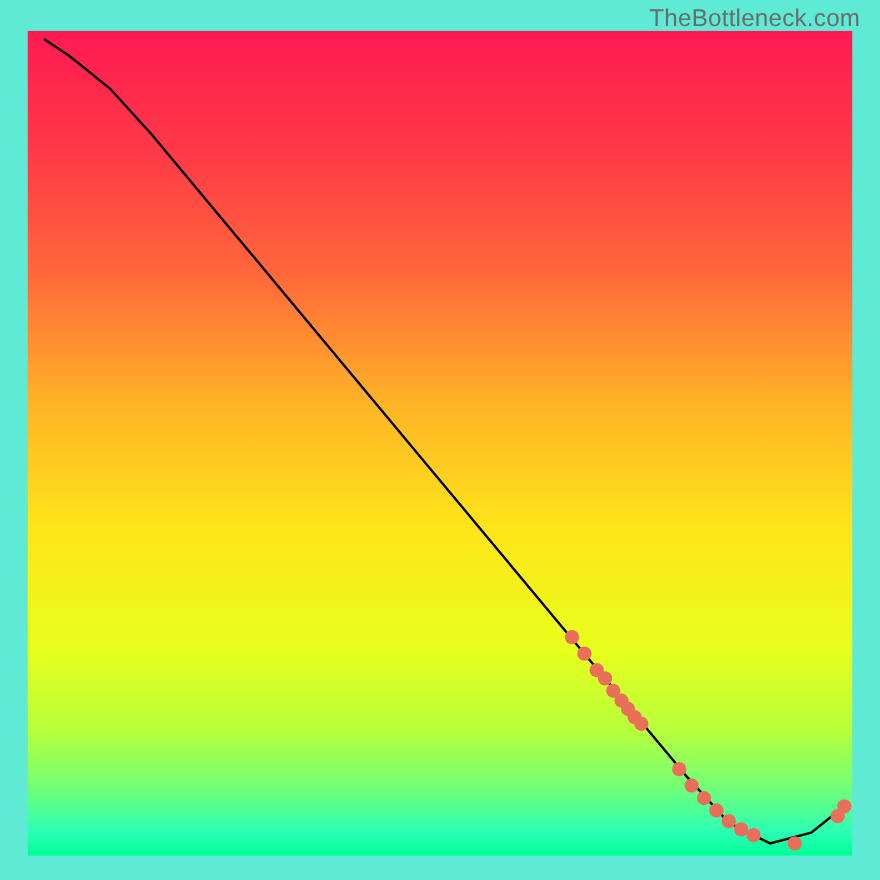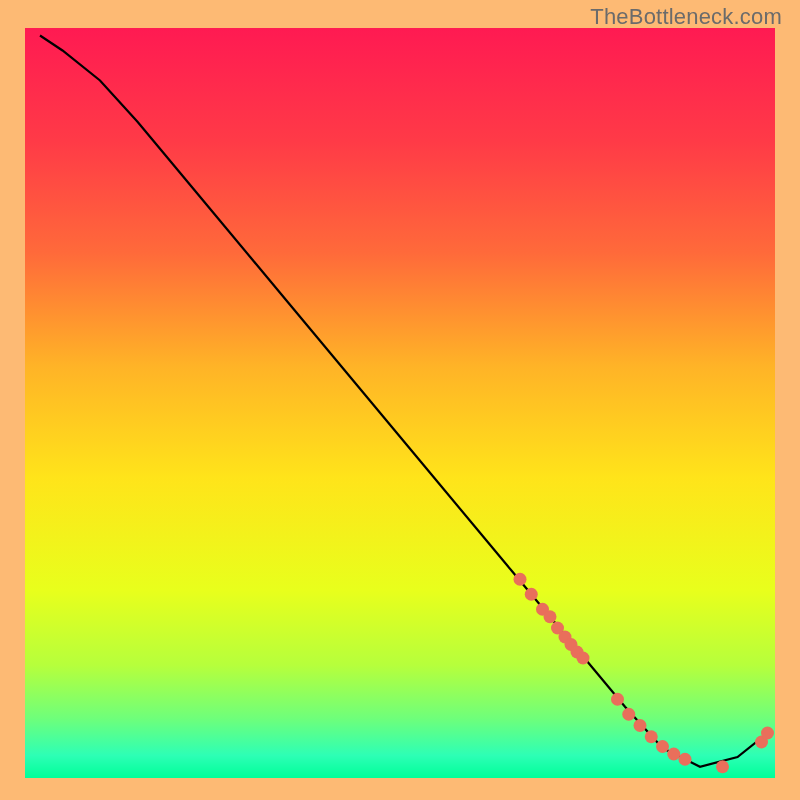--- a/index.html
+++ b/index.html
@@ -8,21 +8,21 @@
     width: 800px;
     height: 800px;
     background: #000000;
     overflow: hidden;
     font-family: Arial, Helvetica, sans-serif;
   }
   .outer {
     position: relative;
     width: 800px;
     height: 800px;
-    background: #fdba74;
+    background: #5eead4;
   }
   .watermark {
     position: absolute;
     top: 4px;
     right: 18px;
     color: #6b6b6b;
     font-size: 22px;
     font-weight: 500;
     letter-spacing: 0.2px;
     user-select: none;

